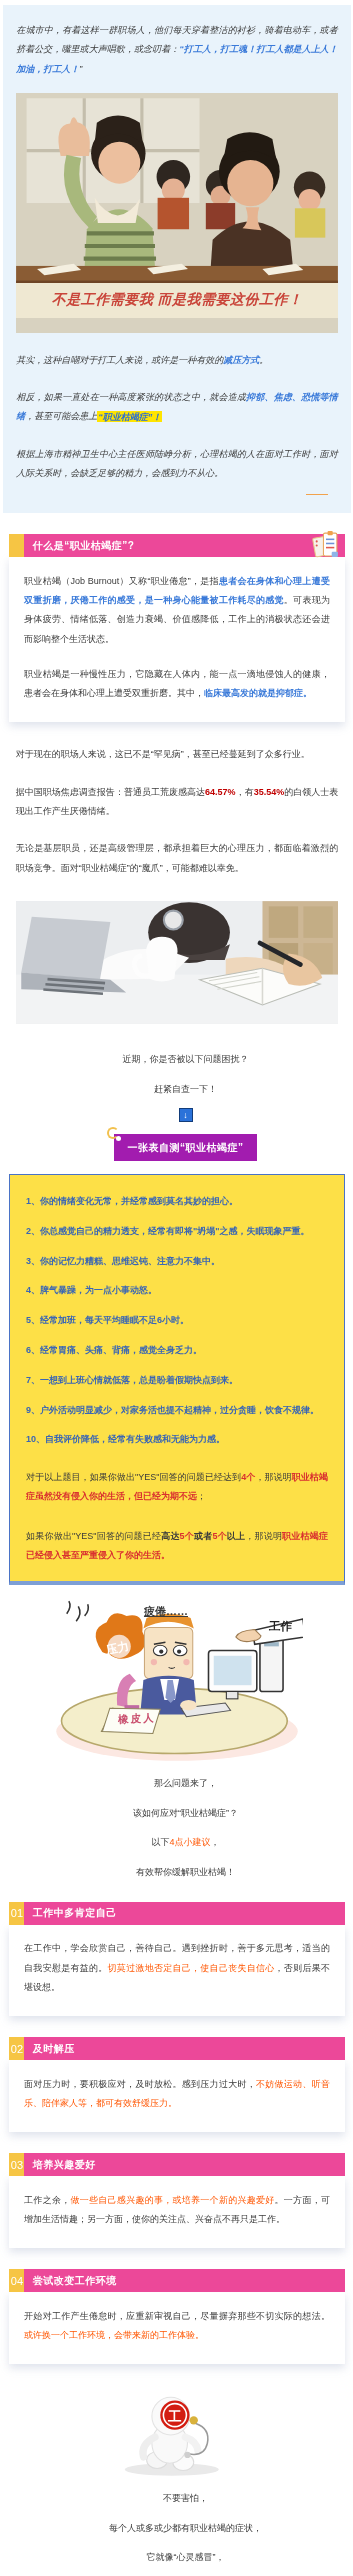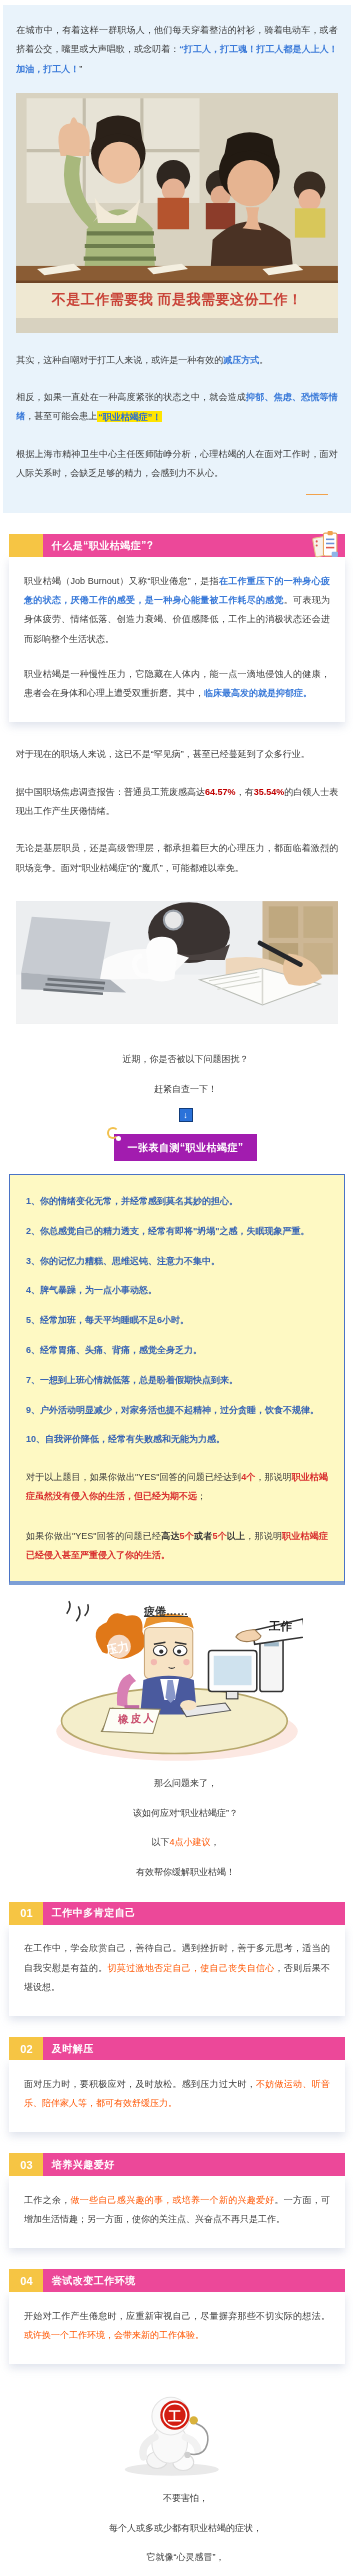--- a/index.html
+++ b/index.html
@@ -8,20 +8,21 @@
     width: 354px;
     margin: 0 auto;
     background: #ffffff;
     font-family: "Liberation Sans", sans-serif;
     color: #3b3b3b;
   }
   .panel {
     background: #e9f3fb;
     margin: 5.2px 2.6px 0 2.6px;
     padding: 15.7px 13.6px 18px 13.6px;
+    font-style: italic;
   }
   .para {
     font-size: 9px;
     line-height: 2.15;
     color: #3b3b3b;
     margin-top: 18px;
     text-align: justify;
   }
   .para:first-child { margin-top: 0; }
   .blue   { color: #3a7ad9; font-weight: bold; }
@@ -39,22 +40,22 @@
     color: #c9453a; font-size: 14px; font-weight: bold; letter-spacing: 0.5px;
   }
   .divider-orange {
     width: 22px; height: 1.6px; background: #f2a24c;
     margin: 10.5px 9.4px 0 auto;
   }
 
   .sec-wrap { margin: 0 9.4px; }
   .sec-head { display: flex; position: relative; height: 22.6px; margin-top: 21px; }
   .sec-head .numbox {
-    width: 34px; background: #f6c544; color: #ffffff;
-    font-size: 11px; font-weight: bold; display: flex; align-items: center; justify-content: center;
+    width: 15px; background: #f6c544; color: #ffffff;
+    font-size: 11px; font-weight: normal; display: flex; align-items: center; justify-content: center;
   }
   .sec-head .bar {
     flex: 1; background: #ec4899; color: #ffffff;
     font-size: 10px; font-weight: bold; display: flex; align-items: center;
     padding-left: 8.4px; letter-spacing: 0.5px;
   }
   .card {
     background: #ffffff; padding: 14.7px 14.7px 19px 14.7px;
     box-shadow: 0 4.2px 8.4px rgba(140,155,185,.28);
   }
@@ -84,21 +85,21 @@
     border-right-color: transparent;
   }
   .blue-banner::after {
     content: ""; position: absolute; left: 2.1px; top: 2.1px;
     width: 5.2px; height: 5.2px; background: #ffffff; border-radius: 50%;
   }
 
   .check-box {
     margin: 12.6px 9.4px 0 9.4px;
     border: 1px solid #4a73c6; border-bottom: 4.2px solid #7d9fd6;
-    background: #fef9c3; padding: 18px 15.7px 15.7px 15.7px;
+    background: #fde047; padding: 18px 15.7px 15.7px 15.7px;
   }
   .check-item {
     color: #3a66b4; font-weight: bold; font-size: 9px; line-height: 1.8;
     margin-top: 13.6px;
   }
   .check-item:first-child { margin-top: 0; }
   .result-para { font-size: 9px; line-height: 2.1; margin-top: 21px; text-align: justify; }
 
   .cartoon { width: 252px; height: 162px; margin: 15.7px auto 0 auto; background: #ffffff; }
   .cartoon-label { position: absolute; font-weight: bold; }
@@ -181,21 +182,21 @@
       <line x1="27" y1="18" x2="43" y2="18" stroke="#6f93d8" stroke-width="3"></line>
       <line x1="27" y1="26" x2="43" y2="26" stroke="#6f93d8" stroke-width="3"></line>
       <line x1="27" y1="34" x2="43" y2="34" stroke="#e05a4e" stroke-width="3"></line>
       <rect x="38" y="42" width="12" height="10" rx="2" fill="#8fb4e8"></rect>
       <circle cx="9" cy="22" r="2" fill="#e05a4e"></circle>
       <circle cx="9" cy="30" r="2" fill="#e05a4e"></circle>
     </svg>
   </div>
   <div class="card">
     <p class="para">
-      <span>职业枯竭（Job Burnout）又称“职业倦怠”，是指</span><span class="blue">在工作重压下的一种身心疲惫的状态，厌倦工作的感受，是一种身心能量被工作耗尽的感觉</span><span>。可表现为身体疲劳、情绪低落、创造力衰竭、价值感降低，工作上的消极状态还会进而影响整个生活状态。</span>
+      <span>职业枯竭（Job Burnout）又称“职业倦怠”，是指</span><span class="blue">患者会在身体和心理上遭受双重折磨，厌倦工作的感受，是一种身心能量被工作耗尽的感觉</span><span>。可表现为身体疲劳、情绪低落、创造力衰竭、价值感降低，工作上的消极状态还会进而影响整个生活状态。</span>
     </p>
     <p class="para">
       <span>职业枯竭是一种慢性压力，它隐藏在人体内，能一点一滴地侵蚀人的健康，患者会在身体和心理上遭受双重折磨。其中，</span><span class="blue">临床最高发的就是抑郁症。</span>
     </p>
   </div>
 </div>
 
 <div class="spread">
   <p class="para">对于现在的职场人来说，这已不是“罕见病”，甚至已经蔓延到了众多行业。</p>
   <p class="para">

